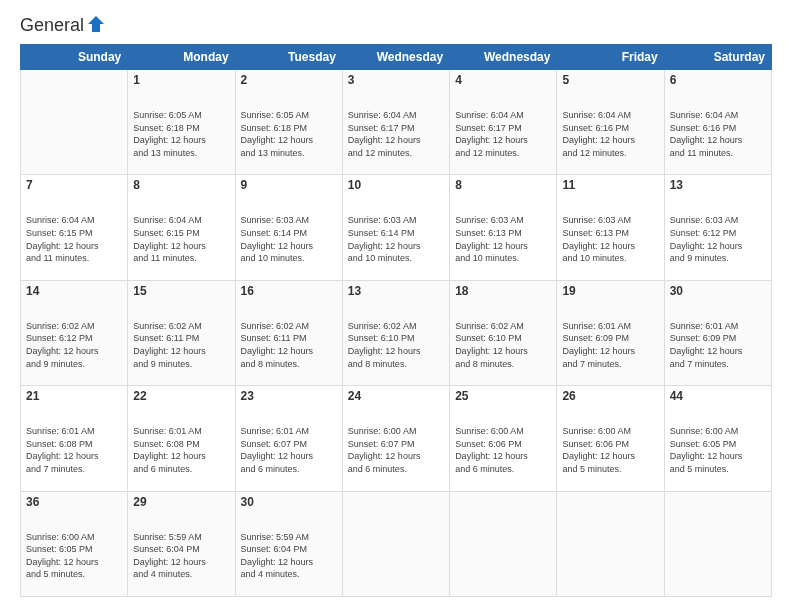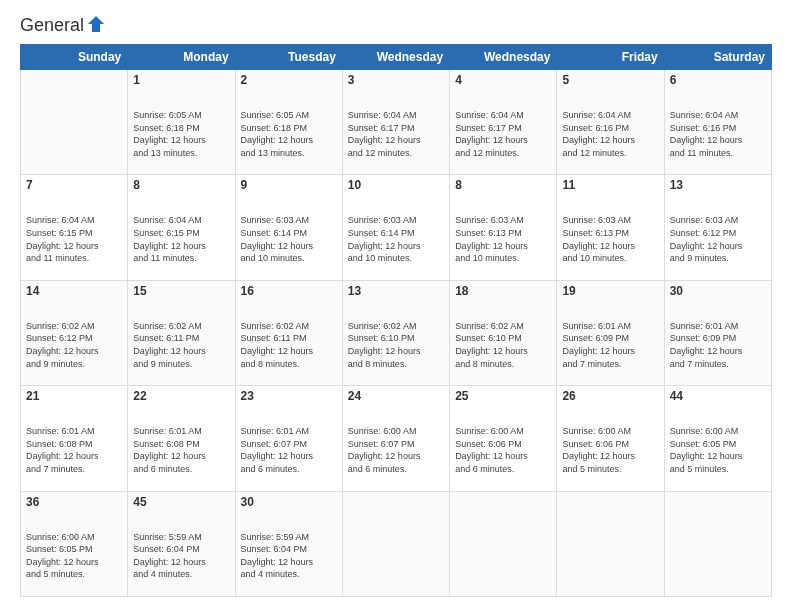--- a/index.html
+++ b/index.html
@@ -235,21 +235,21 @@
             <span class="day-number">44</span>
             <div class="day-info">Sunrise: 6:00 AM<br>Sunset: 6:05 PM<br>Daylight: 12 hours<br>and 5 minutes.</div>
           </td>
         </tr>
         <tr class="week-row">
           <td>
             <span class="day-number">36</span>
             <div class="day-info">Sunrise: 6:00 AM<br>Sunset: 6:05 PM<br>Daylight: 12 hours<br>and 5 minutes.</div>
           </td>
           <td>
-            <span class="day-number">45</span>
+            <span class="day-number">29</span>
             <div class="day-info">Sunrise: 5:59 AM<br>Sunset: 6:04 PM<br>Daylight: 12 hours<br>and 4 minutes.</div>
           </td>
           <td>
             <span class="day-number">30</span>
             <div class="day-info">Sunrise: 5:59 AM<br>Sunset: 6:04 PM<br>Daylight: 12 hours<br>and 4 minutes.</div>
           </td>
           <td class="empty"></td>
           <td class="empty"></td>
           <td class="empty"></td>
           <td class="empty"></td>

